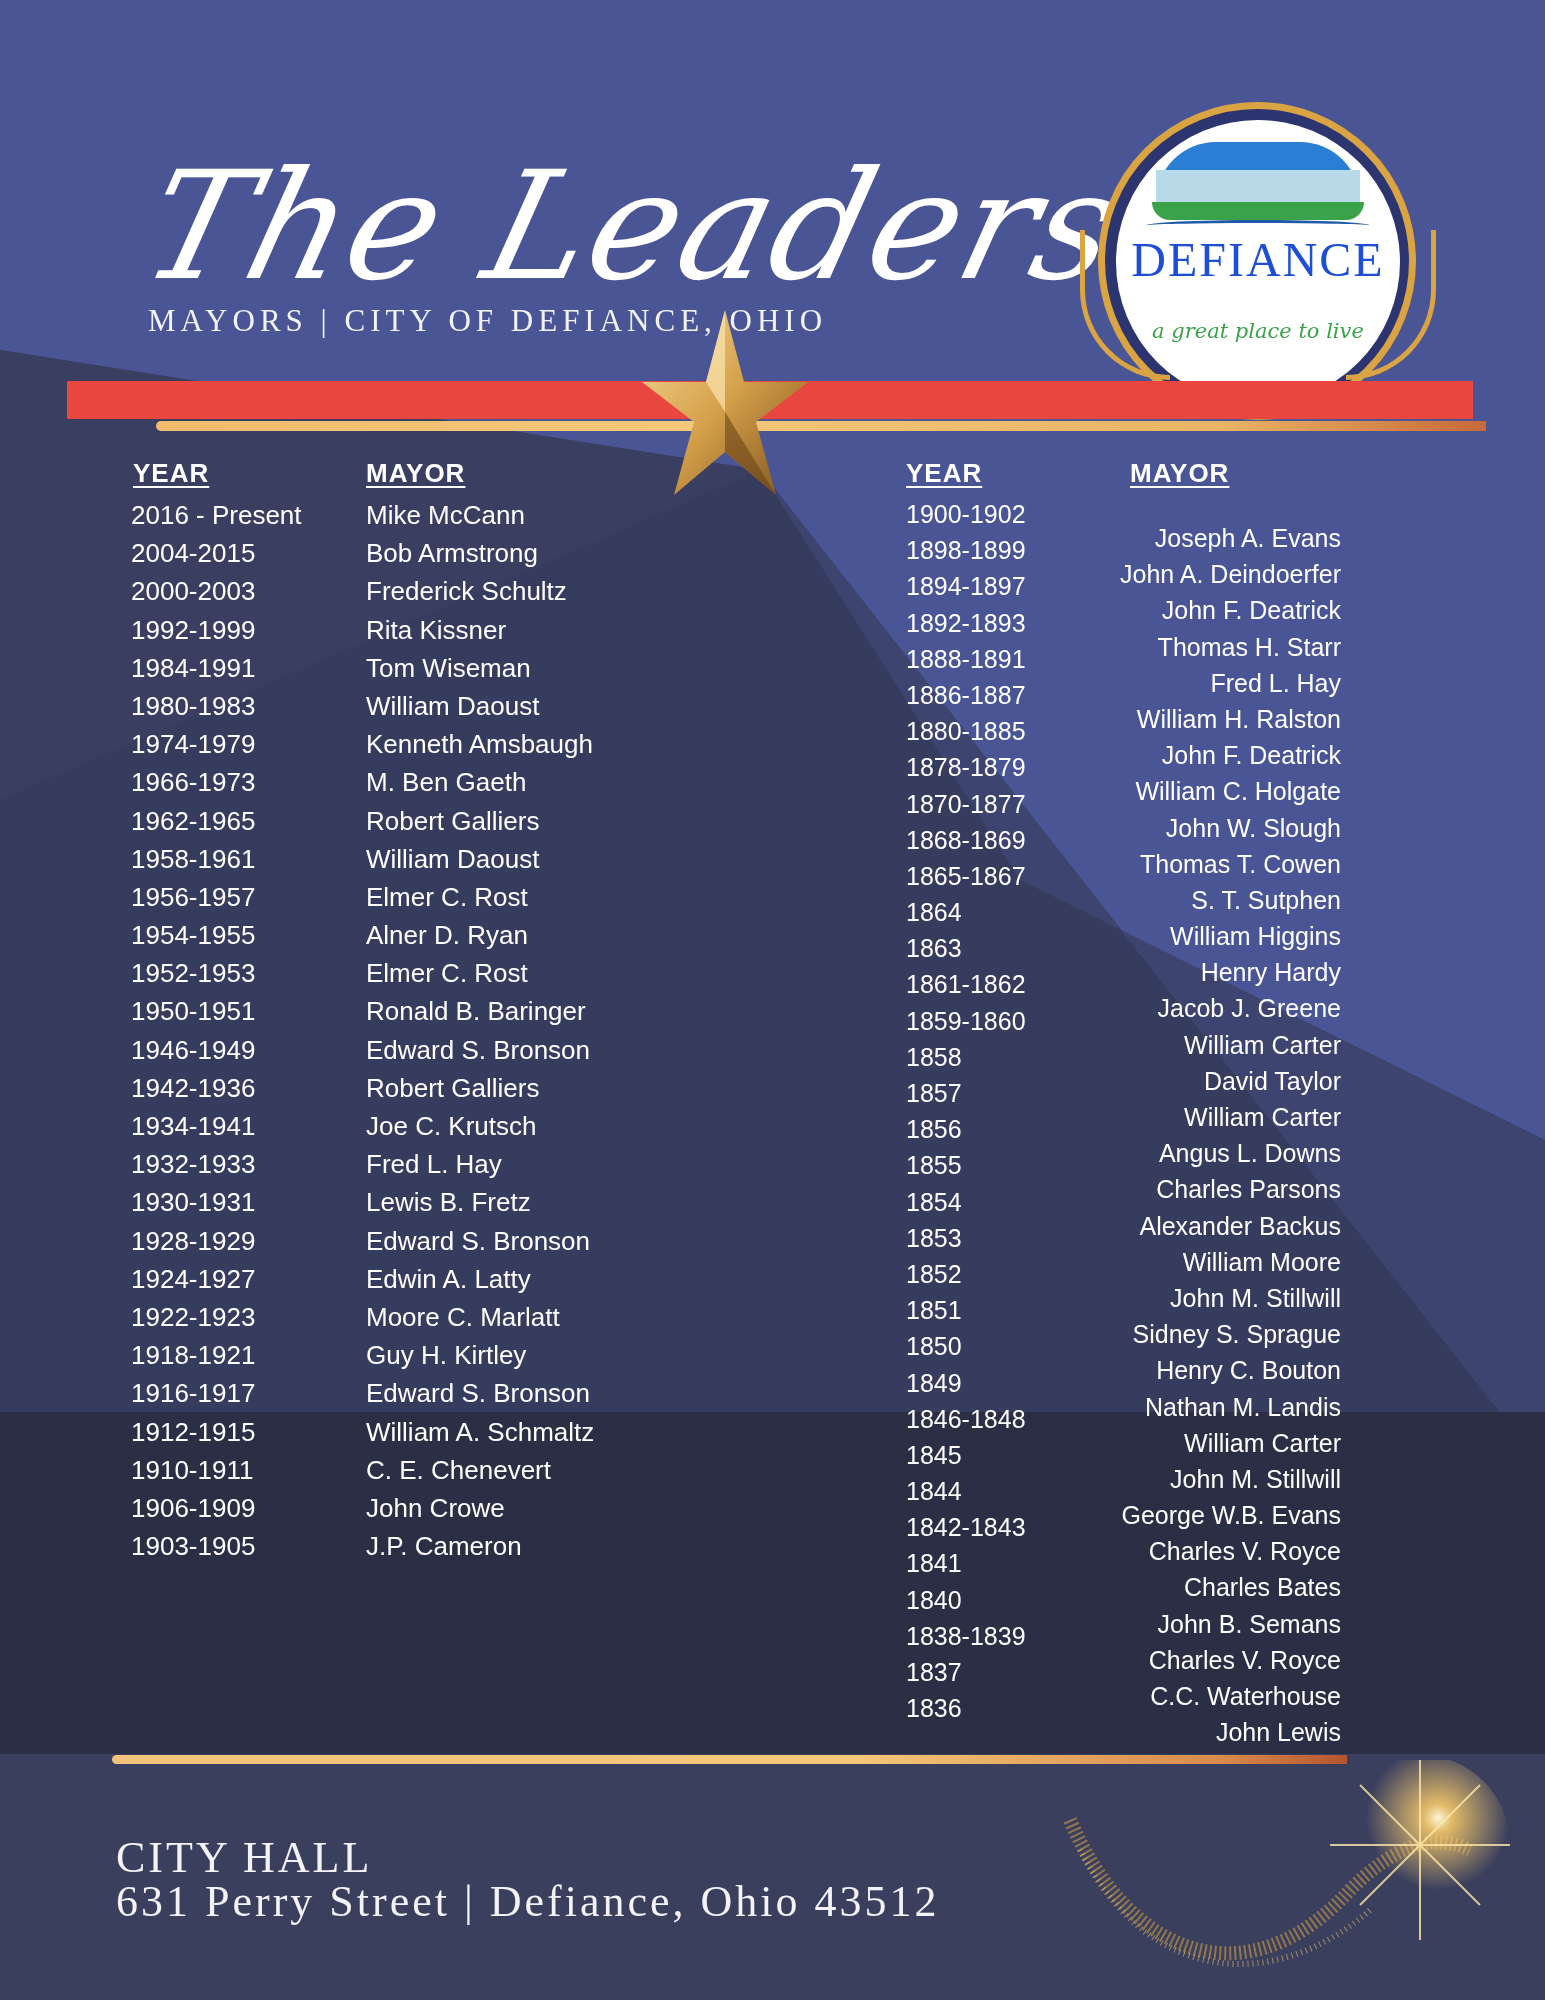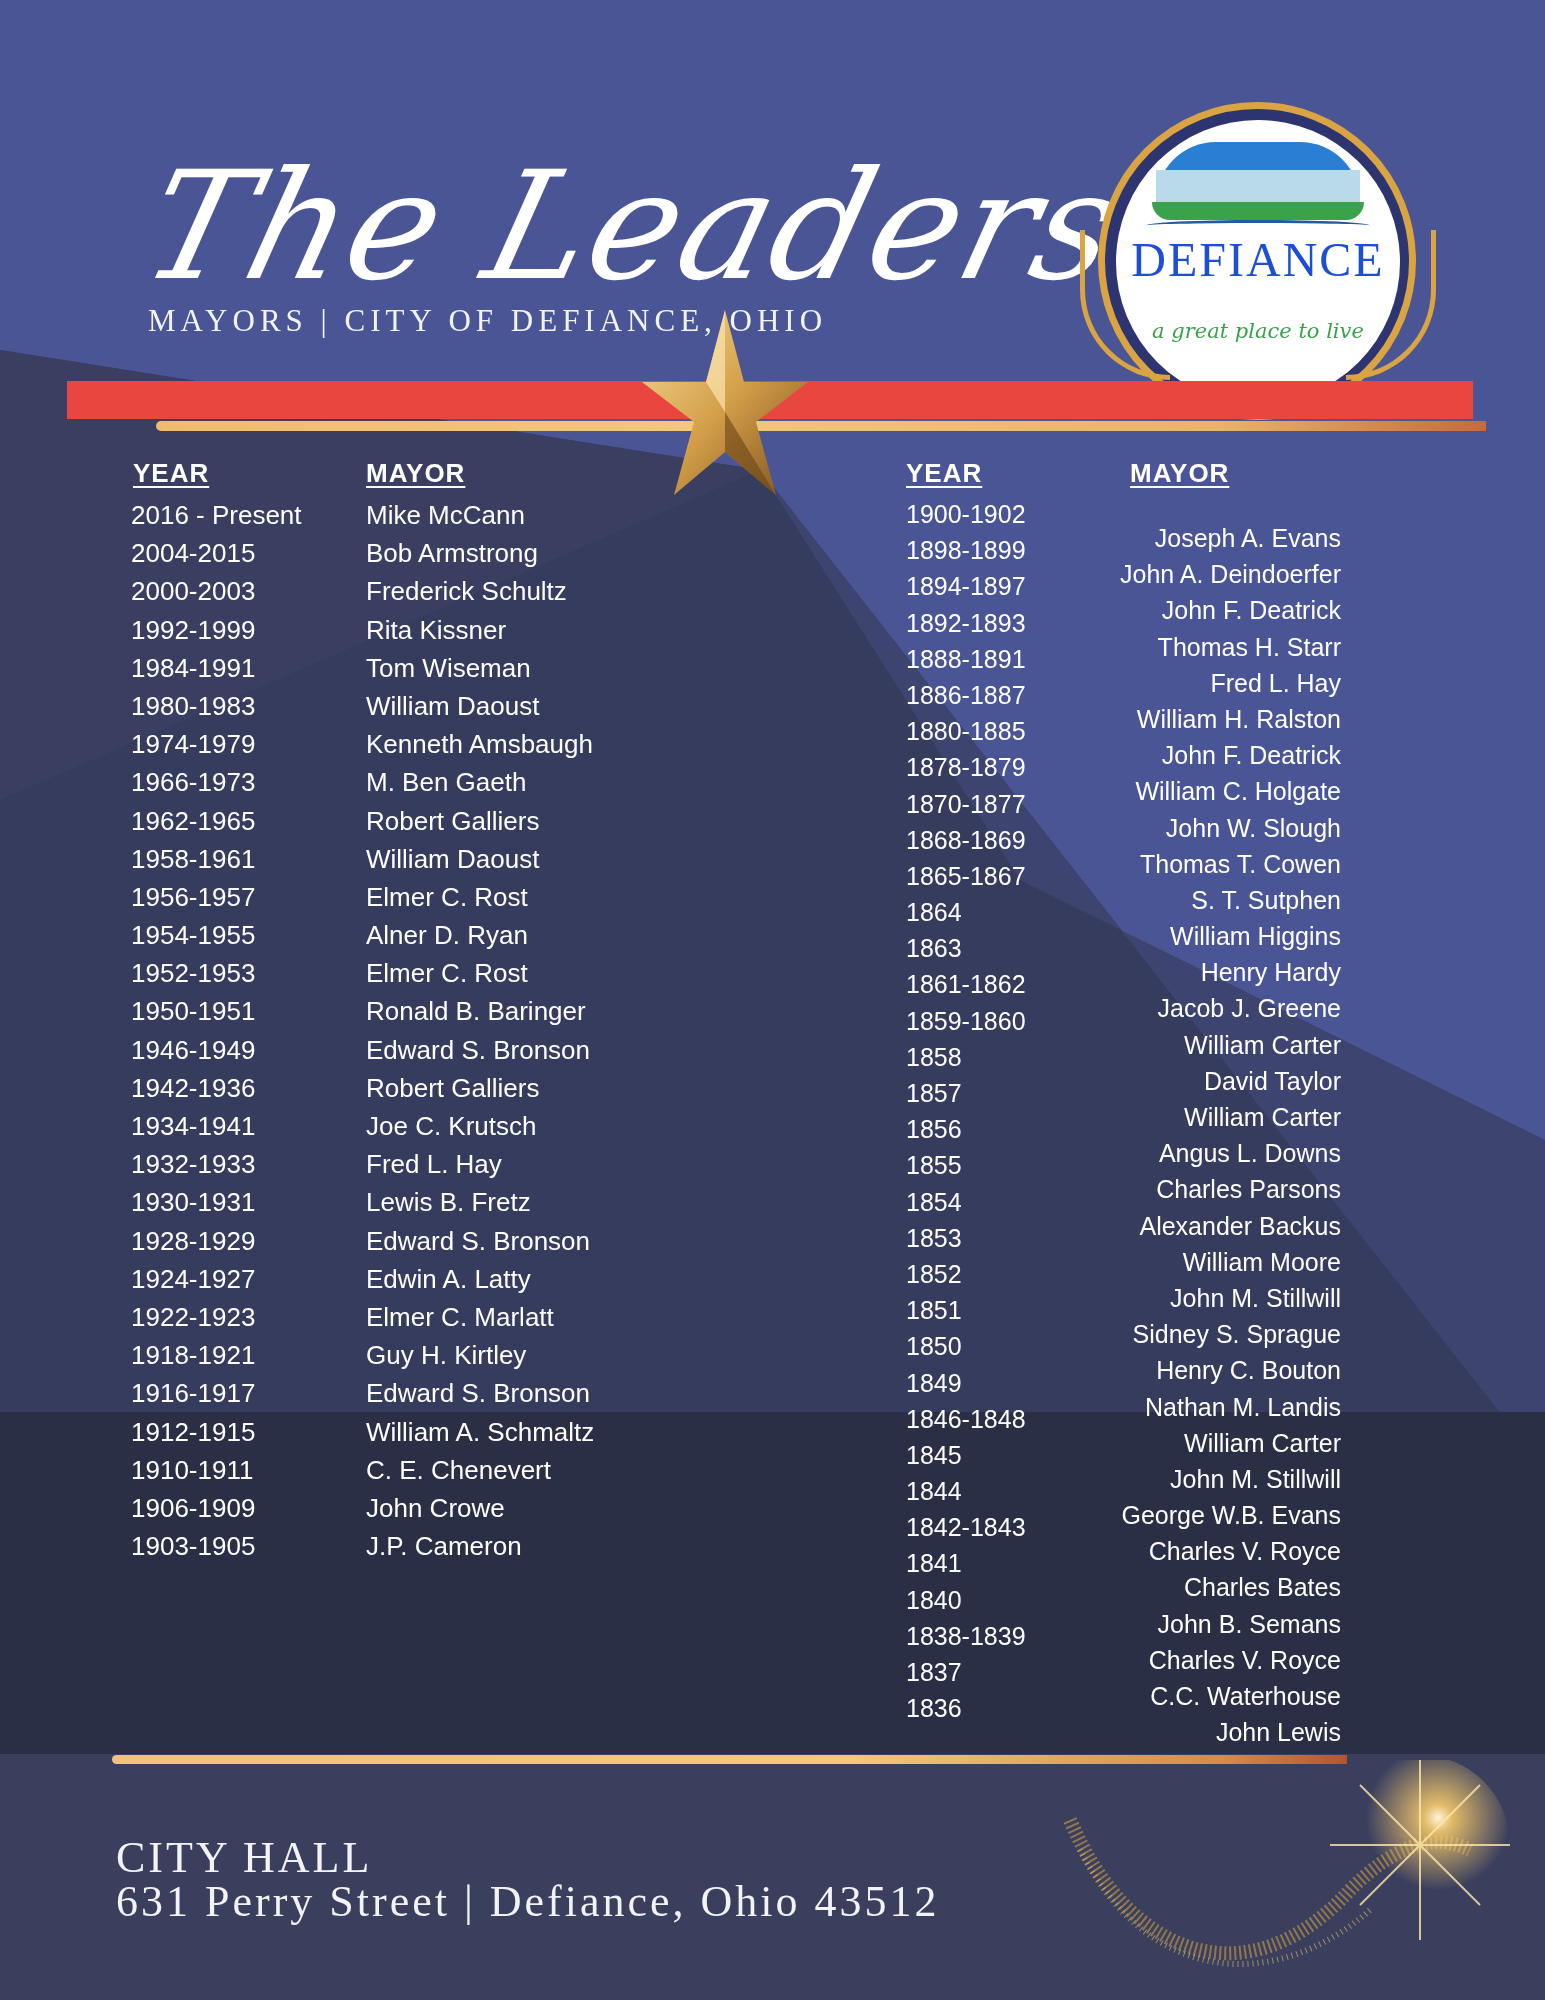--- a/index.html
+++ b/index.html
@@ -128,21 +128,21 @@
     <li>Alner D. Ryan</li>
     <li>Elmer C. Rost</li>
     <li>Ronald B. Baringer</li>
     <li>Edward S. Bronson</li>
     <li>Robert Galliers</li>
     <li>Joe C. Krutsch</li>
     <li>Fred L. Hay</li>
     <li>Lewis B. Fretz</li>
     <li>Edward S. Bronson</li>
     <li>Edwin A. Latty</li>
-    <li>Elmer C. Marlatt</li>
+    <li>Moore C. Marlatt</li>
     <li>Guy H. Kirtley</li>
     <li>Edward S. Bronson</li>
     <li>William A. Schmaltz</li>
     <li>C. E. Chenevert</li>
     <li>John Crowe</li>
     <li>J.P. Cameron</li>
   </ul>
 
 <div class="col-head" style="left:906px; top:458px;">YEAR</div>
 <div class="col-head" style="left:1130px; top:458px;">MAYOR</div>

